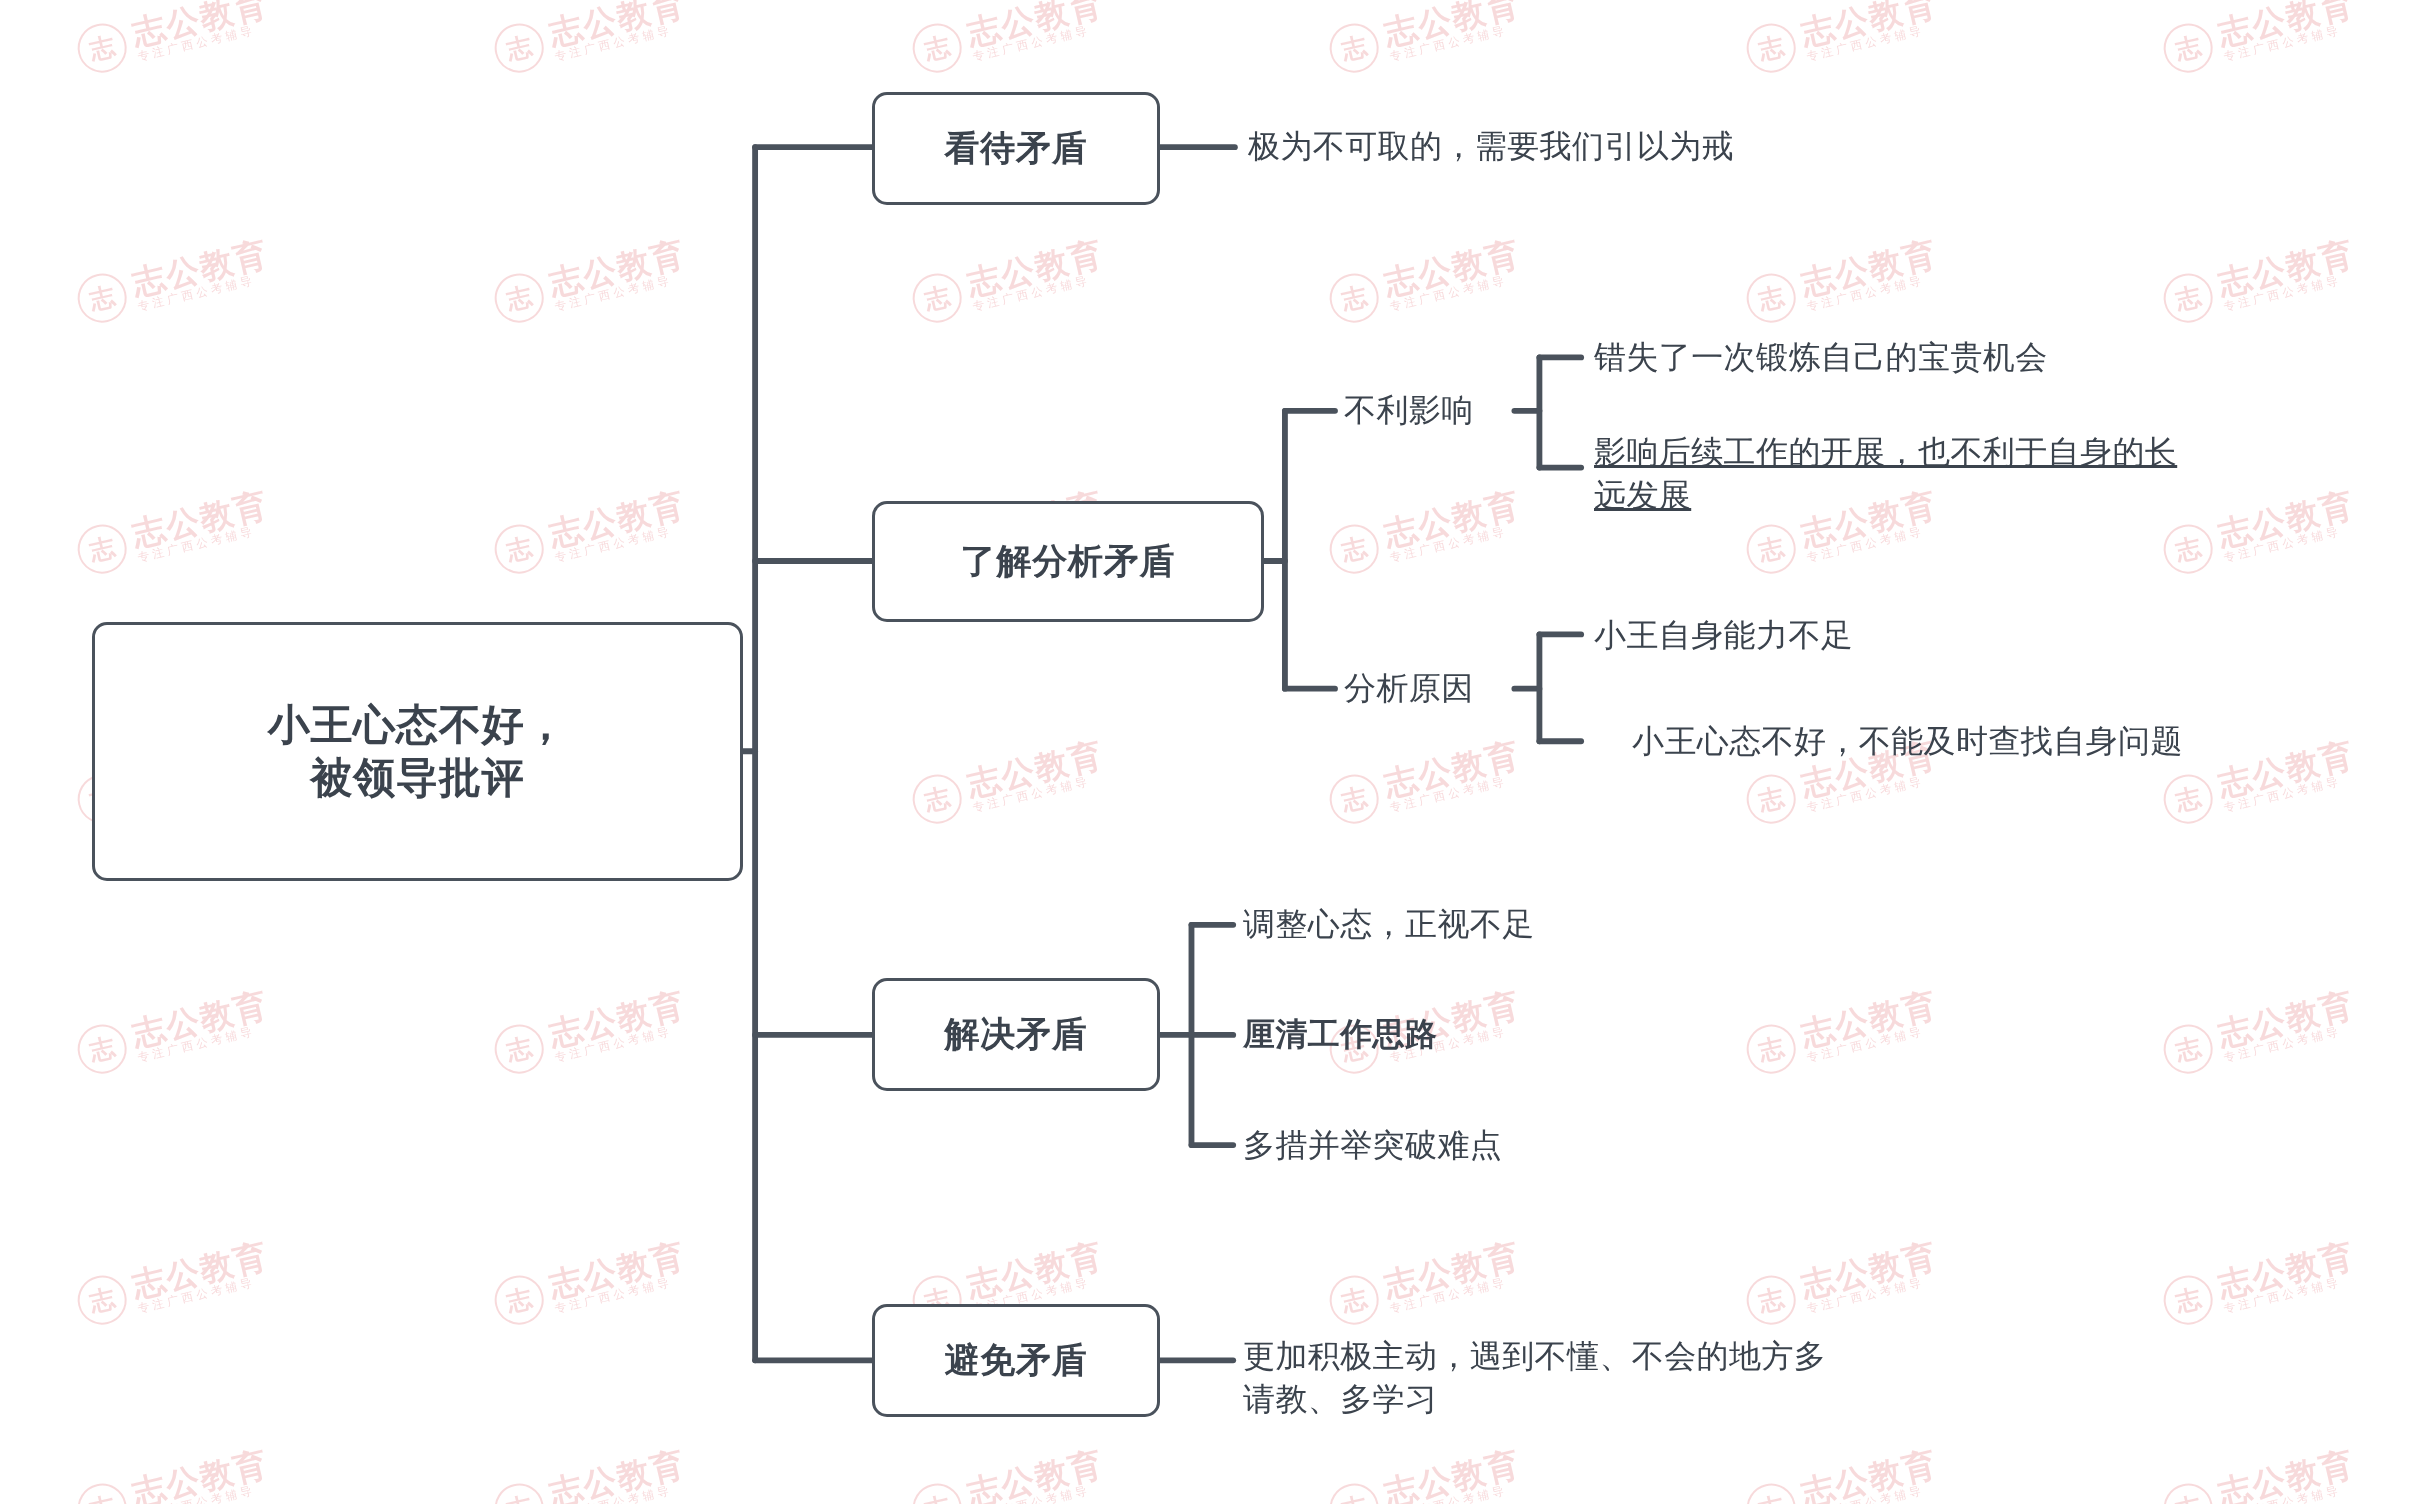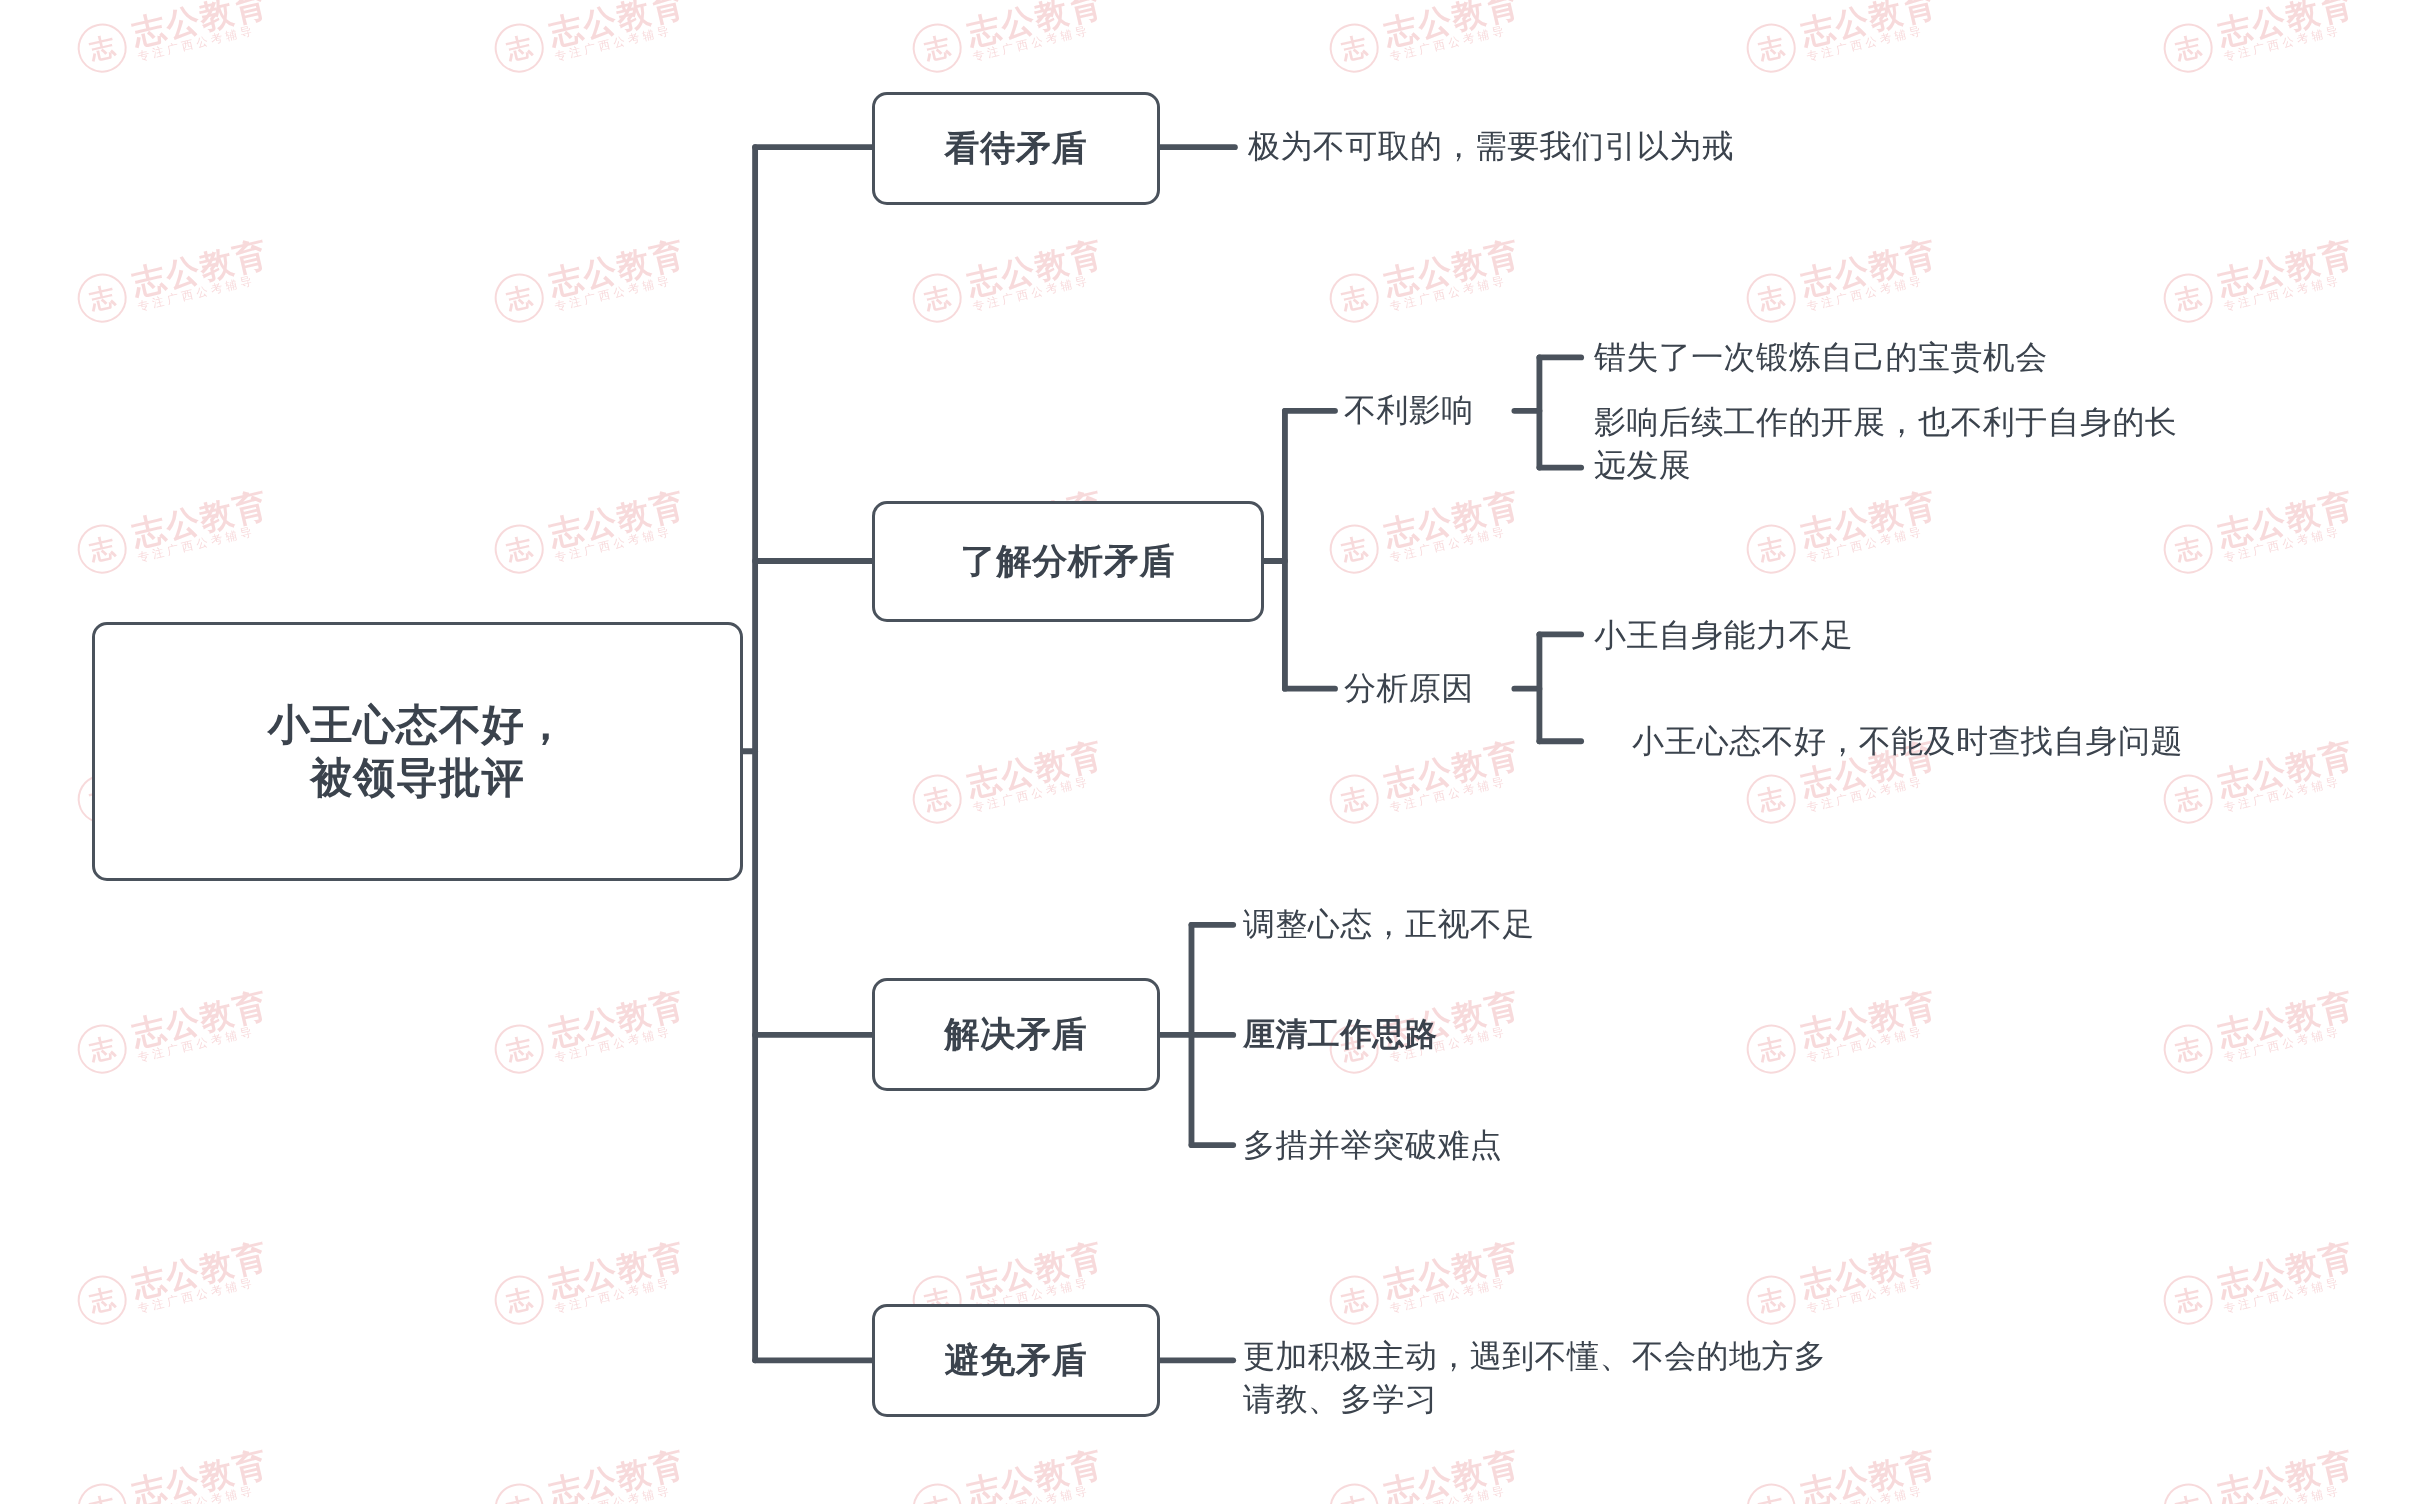--- a/index.html
+++ b/index.html
@@ -487,21 +487,21 @@
     <div class="node boxed branch" style="left:872px; top:501px; width:392px; height:121px;">
       <span>了解分析矛盾</span>
     </div>
 
     <div class="node plain sub" style="left:1344px; top:382px; width:217px; height:57px;">
       <span>不利影响</span>
     </div>
     <div class="node plain" style="left:1594px; top:330px; width:751px; height:55px;">
       <span style="white-space:pre-line;">错失了一次锻炼自己的宝贵机会</span>
     </div>
-    <div class="node plain" style="left:1594px; top:401px; width:793px; height:100px; align-items:flex-start;">
+    <div class="node plain" style="left:1594px; top:417px; width:793px; height:100px; align-items:flex-end;text-decoration:underline;">
       <span style="white-space:pre-line;">影响后续工作的开展，也不利于自身的长
 远发展</span>
     </div>
 
     <div class="node plain sub" style="left:1344px; top:660px; width:217px; height:57px;">
       <span>分析原因</span>
     </div>
     <div class="node plain" style="left:1594px; top:608px; width:751px; height:55px;">
       <span style="white-space:pre-line;">小王自身能力不足</span>
     </div>

